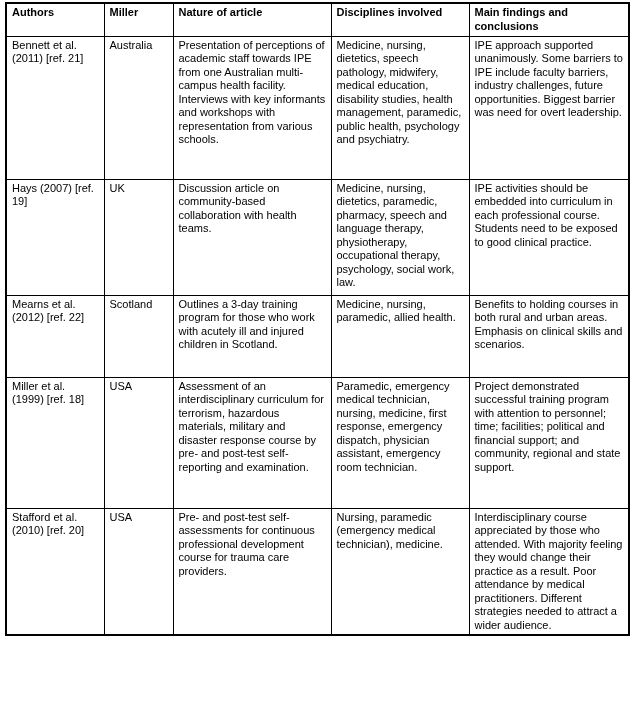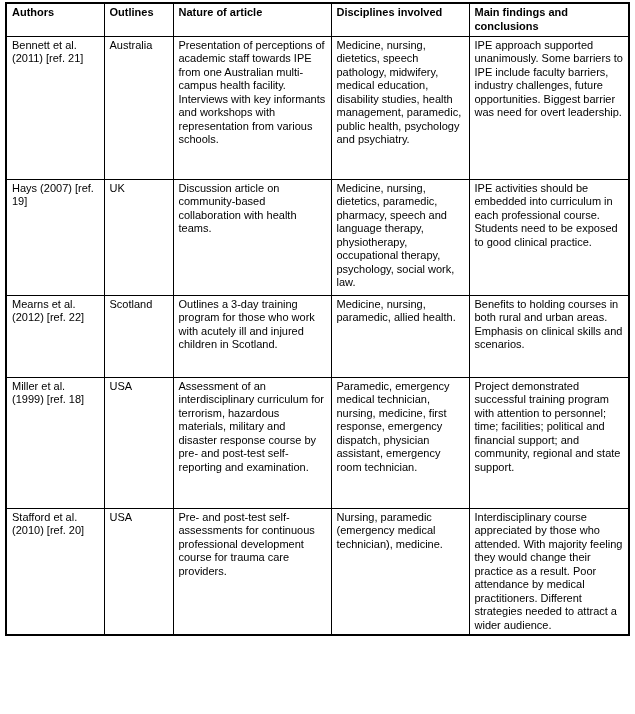--- a/index.html
+++ b/index.html
@@ -64,21 +64,21 @@
     <colgroup>
       <col class="c-authors">
       <col class="c-country">
       <col class="c-nature">
       <col class="c-disciplines">
       <col class="c-findings">
     </colgroup>
     <thead>
       <tr class="hdr">
         <th>Authors</th>
-        <th>Outlines</th>
+        <th>Miller</th>
         <th>Nature of article</th>
         <th>Disciplines involved</th>
         <th>Main findings and conclusions</th>
       </tr>
     </thead>
     <tbody>
       <tr class="r0">
         <td>Bennett et al. (2011) [ref. 21]</td>
         <td>Australia</td>
         <td>Presentation of perceptions of academic staff towards IPE from one Australian multi-campus health facility. Interviews with key informants and workshops with representation from various schools.</td>

